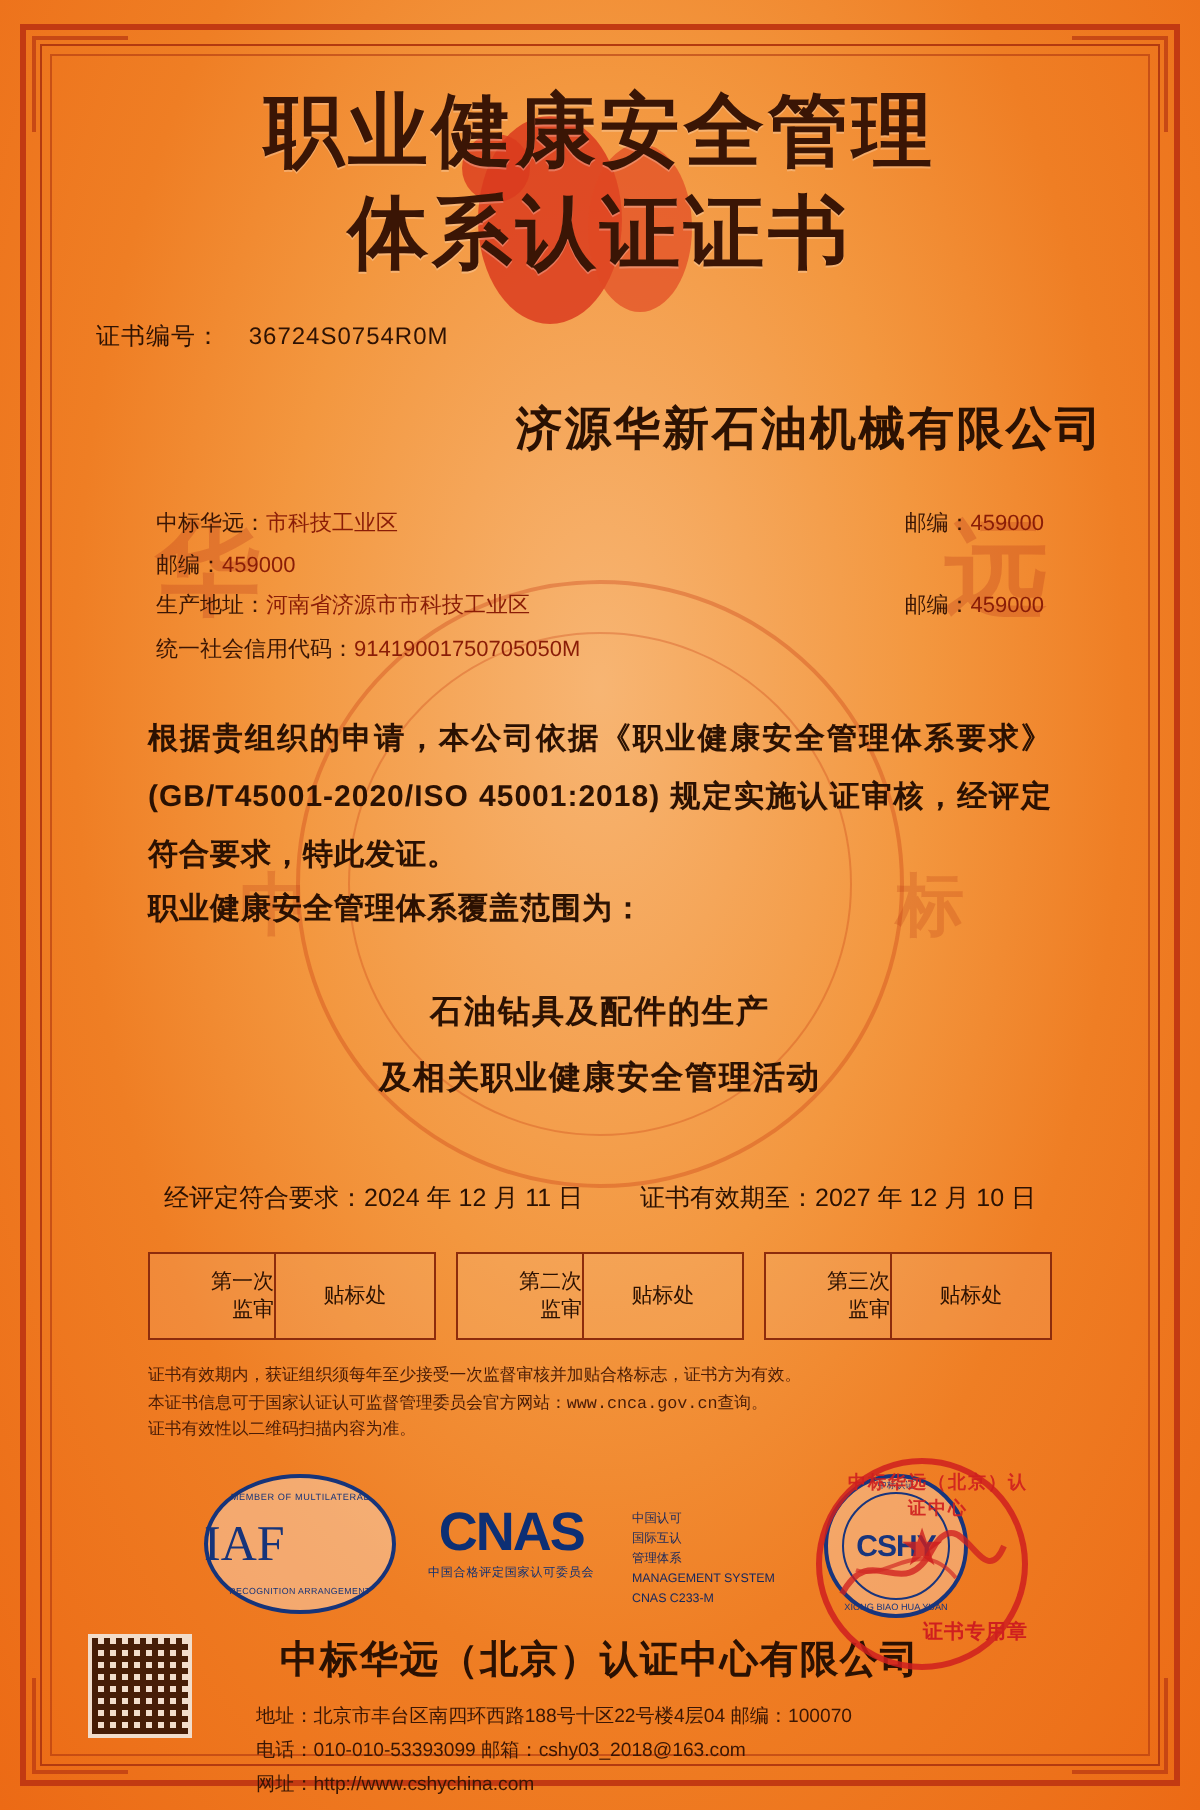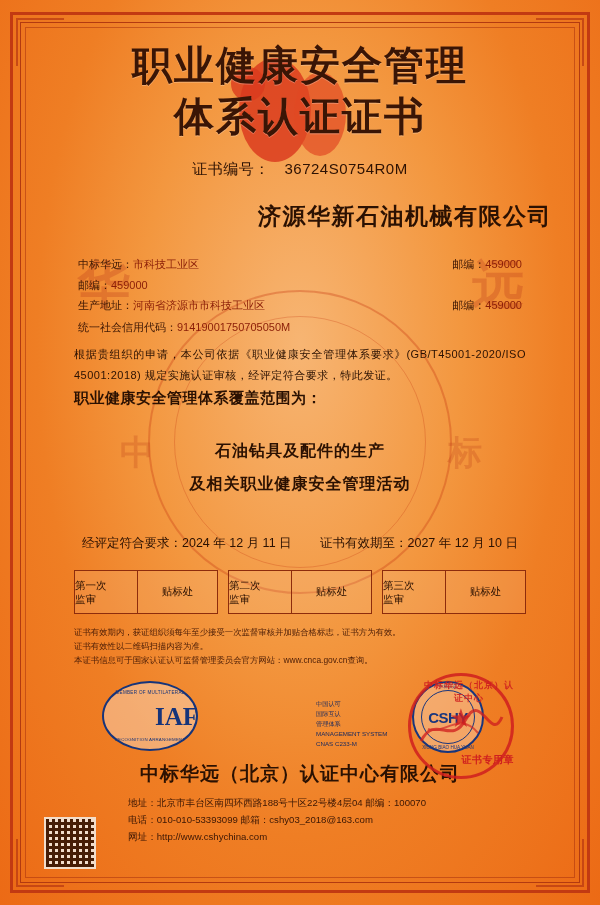--- a/index.html
+++ b/index.html
@@ -100,23 +100,23 @@
     font-family: "Liberation Serif", serif;
     font-weight: bold;
     font-size: 40px;
     letter-spacing: 2px;
     line-height: 1.28;
     margin-top: 40px;
     text-shadow: 0 1px 0 rgba(255,255,255,0.25);
   }
   .cert-no {
     margin-top: 18px;
-    text-align: center;
+    text-align: left;
     color: #2e1203;
-    font-size: 15px;
+    font-size: 12px;
     letter-spacing: .5px;
   }
   .cert-no .label { margin-right: 10px; }
   .company {
     margin-top: 22px;
     text-align: right;
     color: #2b1102;
     font-weight: bold;
     font-size: 23px;
     letter-spacing: 1.5px;
@@ -135,26 +135,26 @@
   }
   .addr-row .left { white-space: nowrap; }
   .addr-row .left .k { color:#3b1604; }
   .addr-row .left .v { color:#8a1d07; }
   .addr-row .right { white-space: nowrap; color:#8a1d07; }
   .addr-row .right .k { color:#3b1604; }
   .uscc { margin-top: 2px; color:#3b1604; }
   .uscc .v { color:#8a1d07; }
 
   .body-text {
-    margin: 6px 26px 0 26px;
-    font-size: 11px;
+    margin: 19px 26px 0 26px;
+    font-size: 15px;
     color: #2b1102;
     line-height: 1.95;
     text-align: justify;
-    font-weight: normal;
+    font-weight: bold;
     letter-spacing: .5px;
   }
   .scope-lead {
     margin: 2px 26px 0 26px;
     font-size: 15px;
     font-weight: bold;
     color: #2b1102;
     letter-spacing: .5px;
   }
   .scope {
@@ -189,38 +189,39 @@
     background: rgba(255,240,220,0.12);
   }
   .sur-box:last-child { margin-right: 0; }
   .sur-label {
     width: 62px;
     border-right: 1px solid #8d2c0c;
     font-size: 10.5px;
     color: #2b1102;
     display: flex;
     flex-direction: column;
-    align-items: flex-start;
+    align-items: flex-end;
     justify-content: center;
     line-height: 1.35;
   }
   .sur-stamp {
     flex: 1;
     font-size: 10.5px;
     color: #2b1102;
     display: flex;
     align-items: center;
     justify-content: center;
   }
 
   .fineprint {
     margin: 12px 26px 0 26px;
     font-size: 8.4px;
     color: #4a1c06;
     line-height: 1.65;
+    font-family: Liberation Mono, monospace;
   }
 
   
   .logos {
     margin-top: 10px;
     height: 82px;
     position: relative;
   }
   .iaf {
     position: absolute; left: 54px; top: 4px;
@@ -231,21 +232,21 @@
     border: 2px solid #16347a;
     border-radius: 50%;
     background: rgba(255,255,255,0.35);
   }
   .iaf .txt-top {
     position: absolute; top: 9px; left: 0; right: 0;
     text-align: center; font-size: 4.6px; color: #16347a; letter-spacing: .3px;
   }
   .iaf .big {
     position: absolute; top: 22px; left: 0; right: 0;
-    text-align: right; font-size: 25px; font-weight: bold; color: #16347a;
+    text-align: left; font-size: 25px; font-weight: normal; color: #16347a;
     font-family: "Liberation Serif", serif;
   }
   .iaf .txt-bot {
     position: absolute; bottom: 9px; left: 0; right: 0;
     text-align: center; font-size: 4.4px; color: #16347a; letter-spacing: .2px;
   }
   .cnas {
     position: absolute; left: 166px; top: 18px;
     text-align: center;
   }
@@ -440,32 +441,36 @@
         <div class="sur-label">
           <span>第三次</span>
           <span>监审</span>
         </div>
         <div class="sur-stamp">贴标处</div>
       </div>
     </div>
 
     <div class="fineprint">
       <div>证书有效期内，获证组织须每年至少接受一次监督审核并加贴合格标志，证书方为有效。</div>
+      <div>本证书信息可于国家认证认可监督管理委员会官方网站：www.cnca.gov.cn查询。</div>
       <div>证书有效性以二维码扫描内容为准。</div>
-      <div>本证书信息可于国家认证认可监督管理委员会官方网站：www.cnca.gov.cn查询。</div>
     </div>
 
     <div class="logos">
       <div class="iaf">
         <div class="ring"></div>
         <div class="txt-top">MEMBER OF MULTILATERAL</div>
         <div class="big">IAF</div>
         <div class="txt-bot">RECOGNITION ARRANGEMENT</div>
       </div>
 
+      <div class="cnas">
+        <div class="mark">CNAS</div>
+        <div class="sub">中国合格评定国家认可委员会</div>
+      </div>
 
       <div class="cnas-note">
         <div>中国认可</div>
         <div>国际互认</div>
         <div>管理体系</div>
         <div>MANAGEMENT SYSTEM</div>
         <div>CNAS C233-M</div>
       </div>
 
       <div class="cshy">

